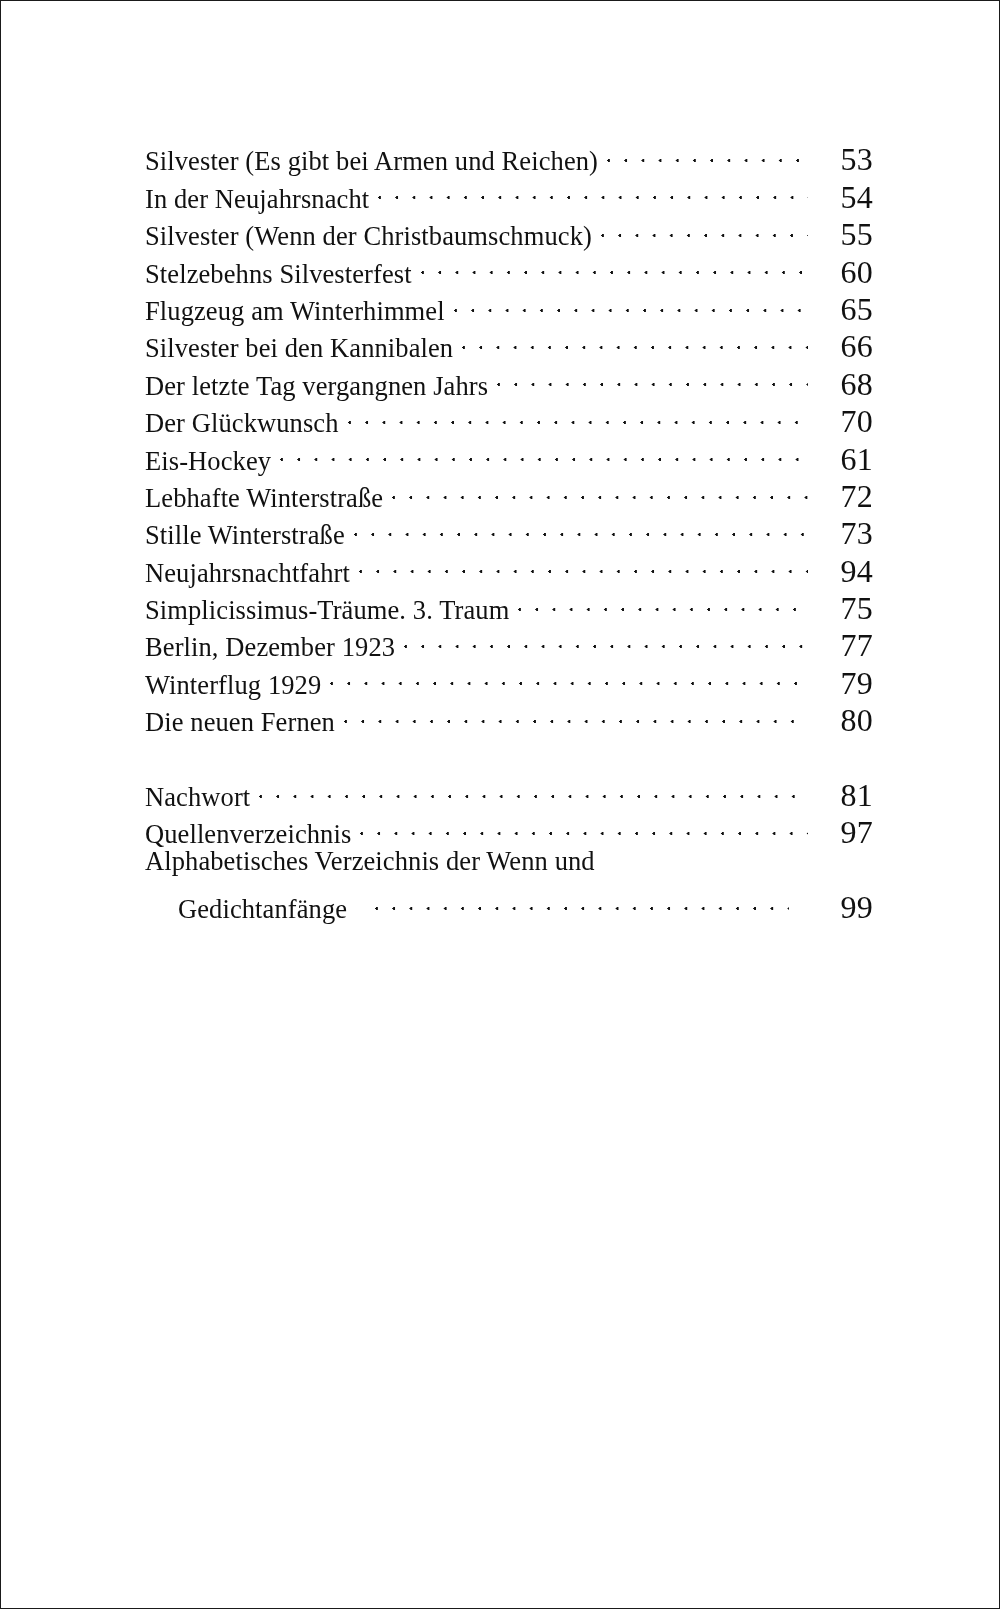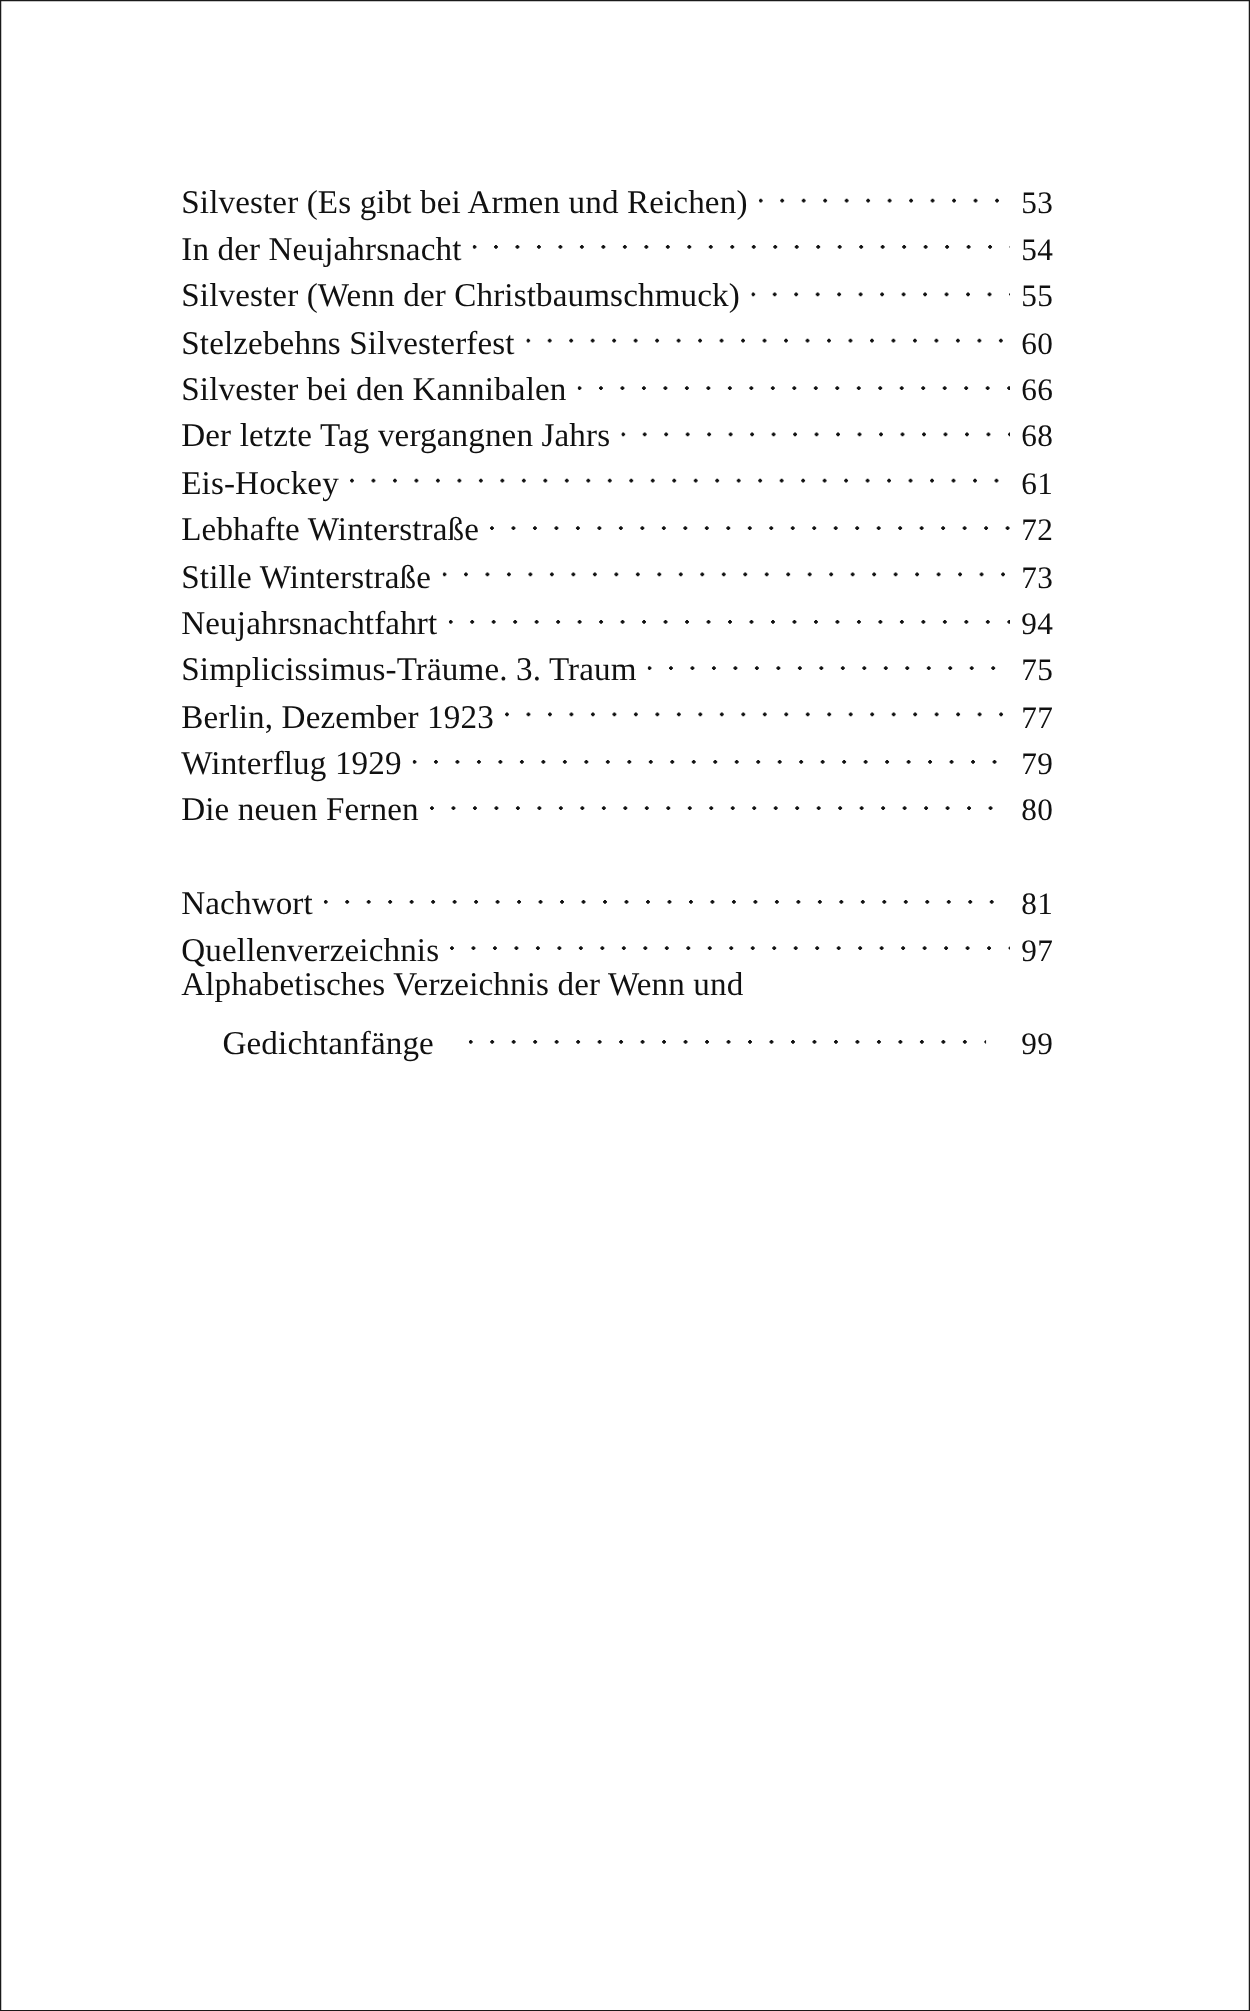--- a/index.html
+++ b/index.html
@@ -71,21 +71,22 @@
     top: 26px;
     height: 3.4px;
     background-image: radial-gradient(circle at 1.7px 1.7px, #111111 1.45px, rgba(0,0,0,0) 1.6px);
     background-size: 17.2px 3.4px;
     background-repeat: repeat-x;
   }
 
   .entry-page {
     flex: 0 0 auto;
     width: 56px;
-    font-size: 25px;
+    text-align: right;
+    font-size: 32px;
     letter-spacing: 0.3px;
   }
 
   
   .toc-entry.wrapped {
     display: block;
     height: auto;
   }
 
   .wrapped .line-one {
@@ -130,33 +131,43 @@
         <span class="leader"></span>
         <span class="entry-page">55</span>
       </div>
 
       <div class="toc-entry">
         <span class="entry-title">Stelzebehns Silvesterfest</span>
         <span class="leader"></span>
         <span class="entry-page">60</span>
       </div>
 
+      <div class="toc-entry">
+        <span class="entry-title">Flugzeug am Winterhimmel</span>
+        <span class="leader"></span>
+        <span class="entry-page">65</span>
+      </div>
 
       <div class="toc-entry">
         <span class="entry-title">Silvester bei den Kannibalen</span>
         <span class="leader"></span>
         <span class="entry-page">66</span>
       </div>
 
       <div class="toc-entry">
         <span class="entry-title">Der letzte Tag vergangnen Jahrs</span>
         <span class="leader"></span>
         <span class="entry-page">68</span>
       </div>
 
+      <div class="toc-entry">
+        <span class="entry-title">Der Glückwunsch</span>
+        <span class="leader"></span>
+        <span class="entry-page">70</span>
+      </div>
 
       <div class="toc-entry">
         <span class="entry-title">Eis-Hockey</span>
         <span class="leader"></span>
         <span class="entry-page">61</span>
       </div>
 
       <div class="toc-entry">
         <span class="entry-title">Lebhafte Winterstraße</span>
         <span class="leader"></span>

